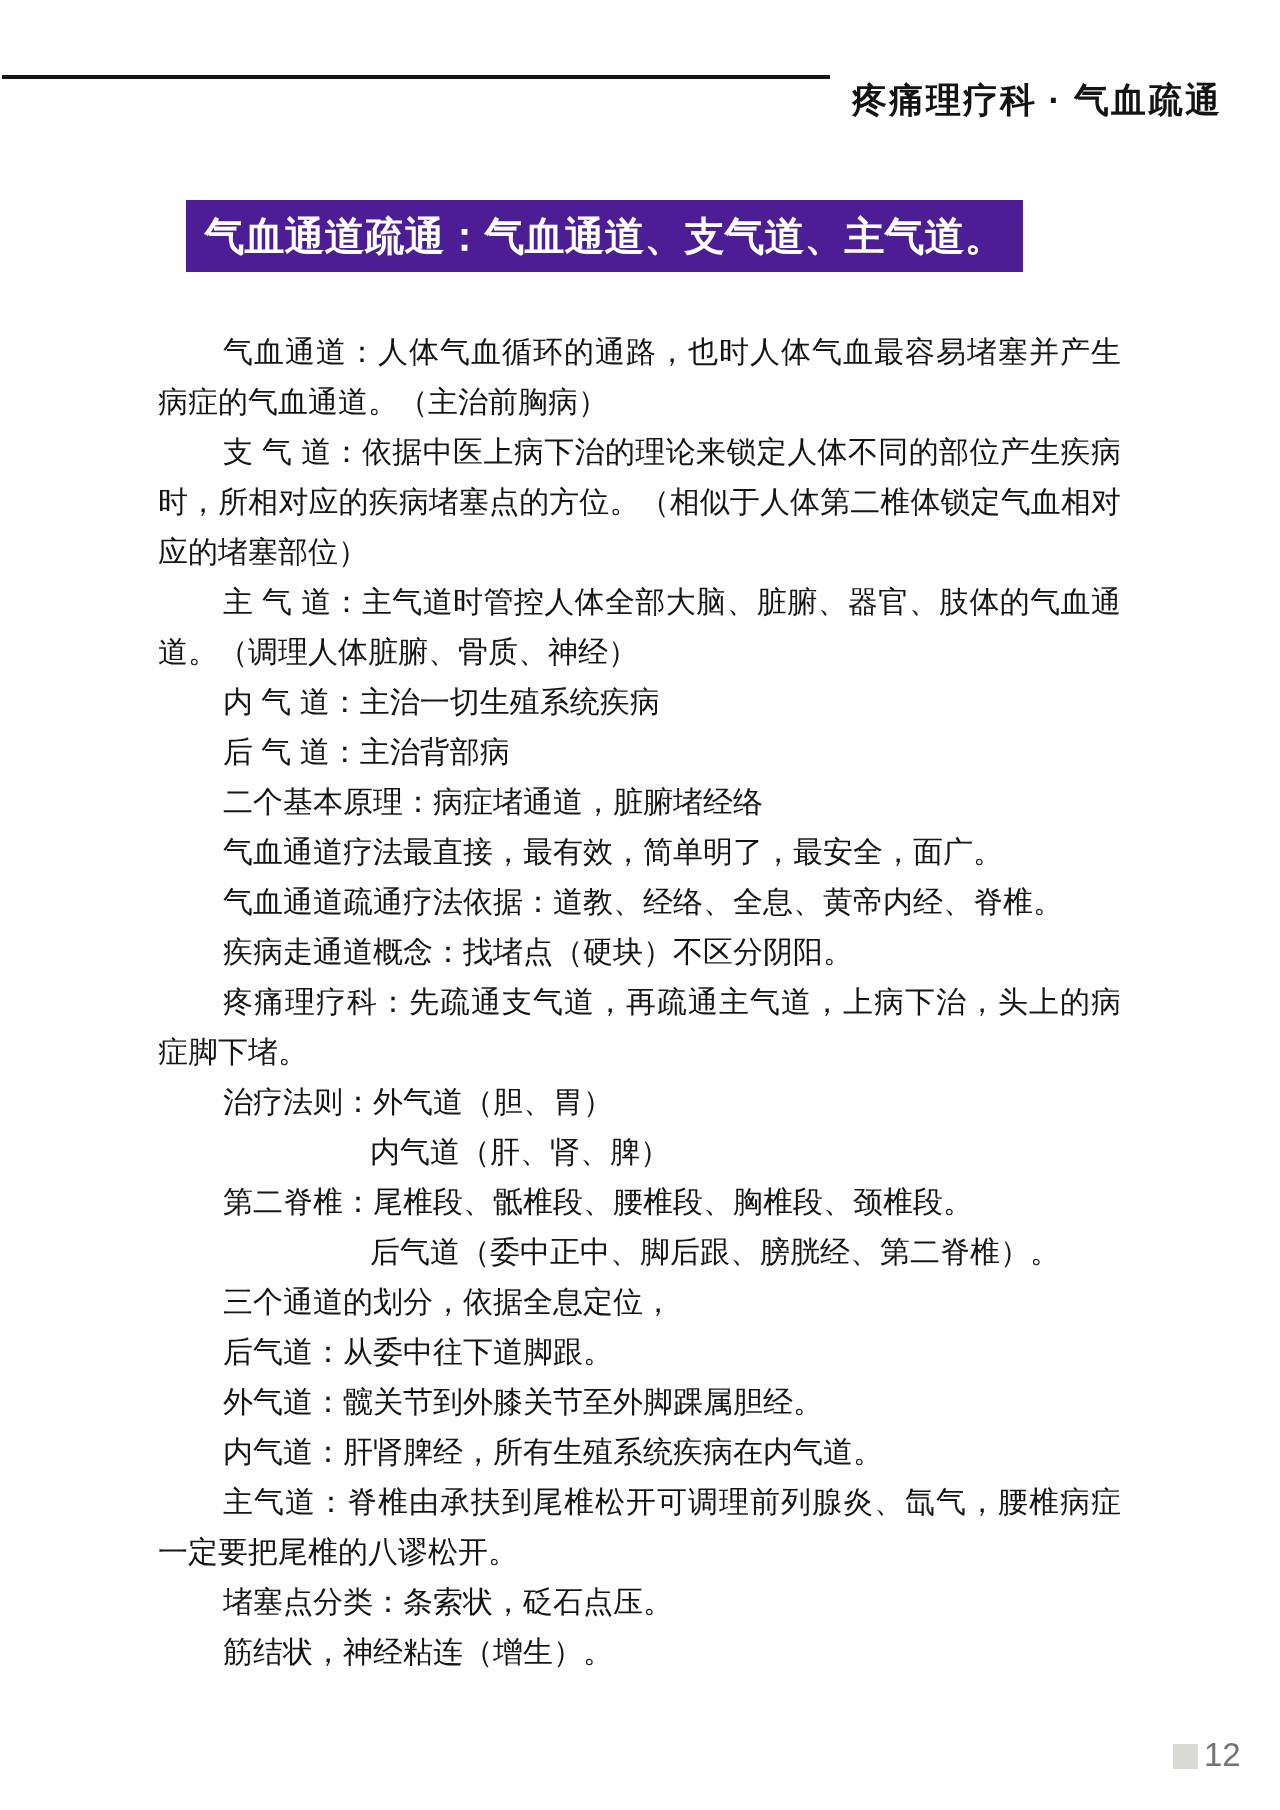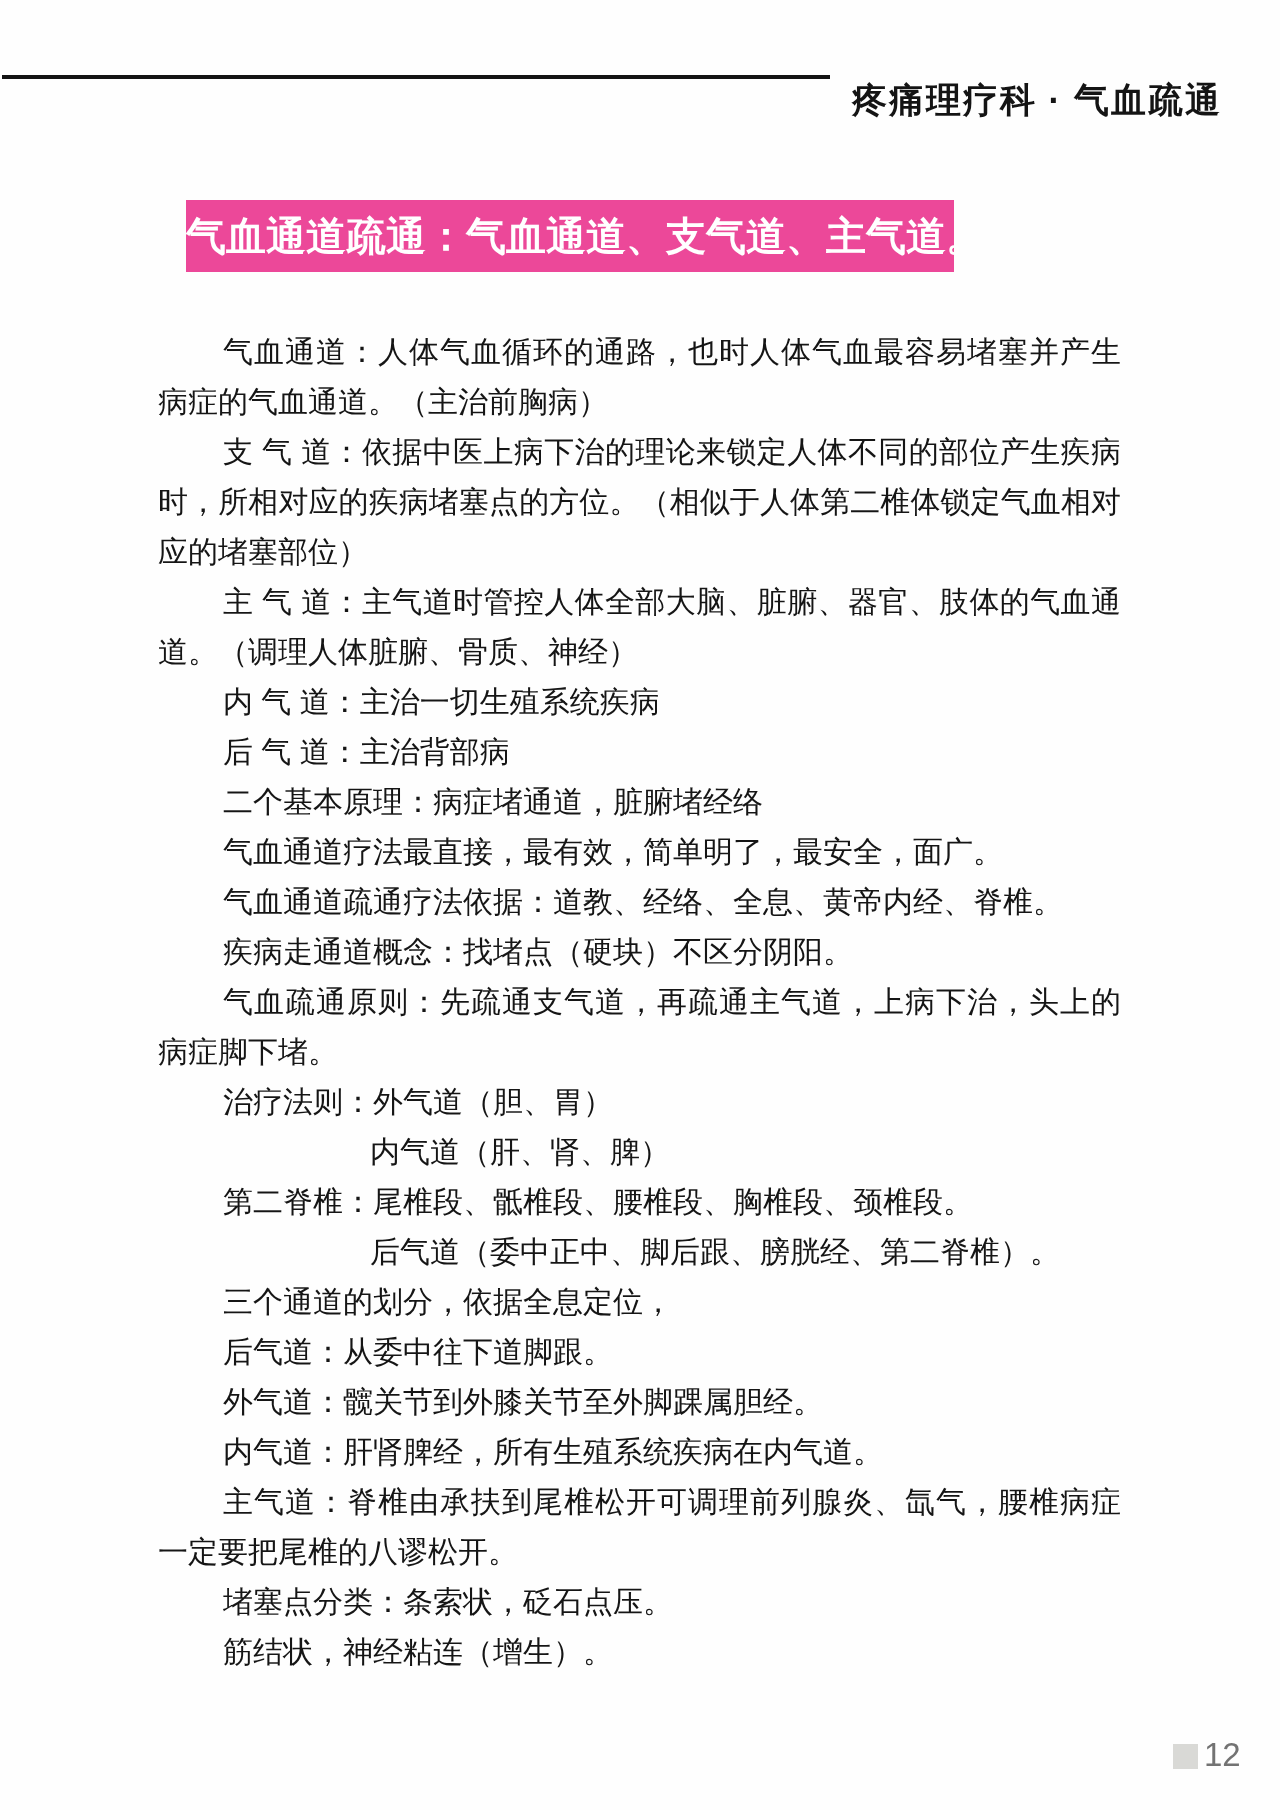--- a/index.html
+++ b/index.html
@@ -26,22 +26,22 @@
     font-weight: bold;
     letter-spacing: 2px;
     color: #141414;
     white-space: nowrap;
     margin-top: 20px;
   }
   
   .banner {
     position: absolute;
     left: 186px; top: 200px;
-    width: 768px; height: 72px;
-    background: #ec4899;
+    width: 837px; height: 72px;
+    background: #4c1d95;
     color: #ffffff;
     font-size: 40px;
     font-weight: bold;
     line-height: 72px;
     text-align: center;
     white-space: nowrap;
   }
   
   .body-text {
     position: absolute;
@@ -81,21 +81,21 @@
   <div class="body-text">
     <p class="para"><b>气血通道：</b><span>人体气血循环的通路，也时人体气血最容易堵塞并产生病症的气血通道。（主治前胸病）</span></p>
     <p class="para"><b>支 气 道：</b><span>依据中医上病下治的理论来锁定人体不同的部位产生疾病时，所相对应的疾病堵塞点的方位。（相似于人体第二椎体锁定气血相对应的堵塞部位）</span></p>
     <p class="para"><b>主 气 道：</b><span>主气道时管控人体全部大脑、脏腑、器官、肢体的气血通道。（调理人体脏腑、骨质、神经）</span></p>
     <p class="para"><b>内 气 道：</b><span>主治一切生殖系统疾病</span></p>
     <p class="para"><b>后 气 道：</b><span>主治背部病</span></p>
     <p class="para"><b></b><span>二个基本原理：病症堵通道，脏腑堵经络</span></p>
     <p class="para"><b></b><span>气血通道疗法最直接，最有效，简单明了，最安全，面广。</span></p>
     <p class="para"><b>气血通道疏通疗法依据：</b><span>道教、经络、全息、黄帝内经、脊椎。</span></p>
     <p class="para"><b>疾病走通道概念：</b><span>找堵点（硬块）不区分阴阳。</span></p>
-    <p class="para"><b>气血疏通原则：</b><span>先疏通支气道，再疏通主气道，上病下治，头上的病症脚下堵。</span></p>
+    <p class="para"><b>疼痛理疗科：</b><span>先疏通支气道，再疏通主气道，上病下治，头上的病症脚下堵。</span></p>
     <p class="para"><b>治疗法则：</b><span>外气道（胆、胃）</span></p>
     <p class="para hang"><b></b><span>内气道（肝、肾、脾）</span></p>
     <p class="para"><b>第二脊椎：</b><span>尾椎段、骶椎段、腰椎段、胸椎段、颈椎段。</span></p>
     <p class="para hang"><b></b><span>后气道（委中正中、脚后跟、膀胱经、第二脊椎）。</span></p>
     <p class="para"><b></b><span>三个通道的划分，依据全息定位，</span></p>
     <p class="para"><b>后气道：</b><span>从委中往下道脚跟。</span></p>
     <p class="para"><b>外气道：</b><span>髋关节到外膝关节至外脚踝属胆经。</span></p>
     <p class="para"><b>内气道：</b><span>肝肾脾经，所有生殖系统疾病在内气道。</span></p>
     <p class="para"><b>主气道：</b><span>脊椎由承扶到尾椎松开可调理前列腺炎、氙气，腰椎病症一定要把尾椎的八谬松开。</span></p>
     <p class="para"><b>堵塞点分类：</b><span>条索状，砭石点压。</span></p>

